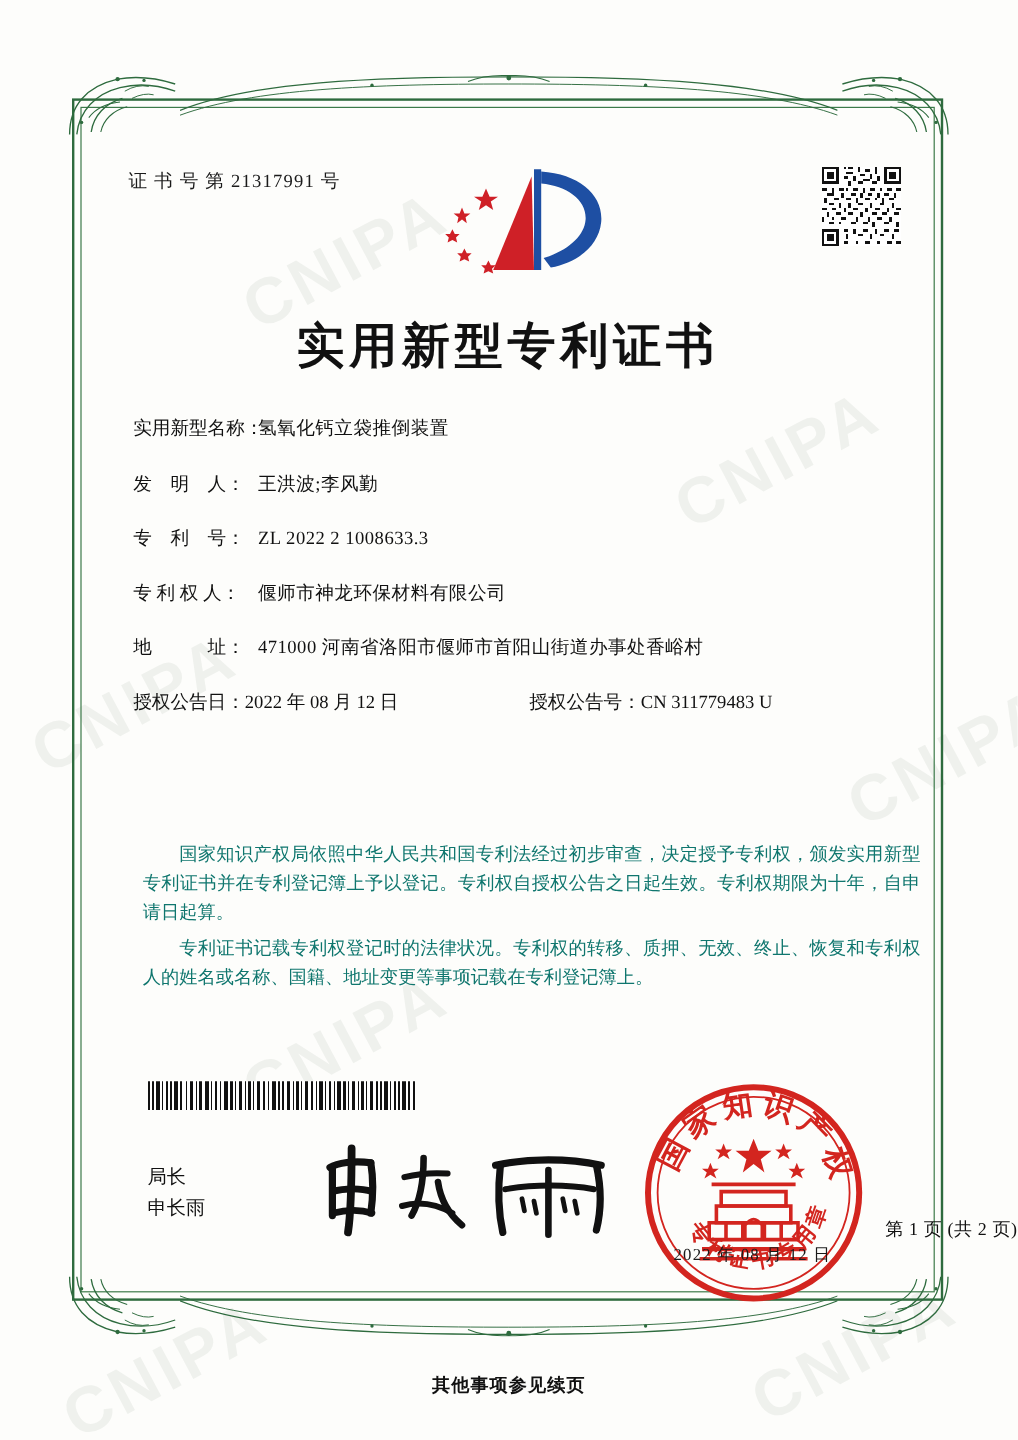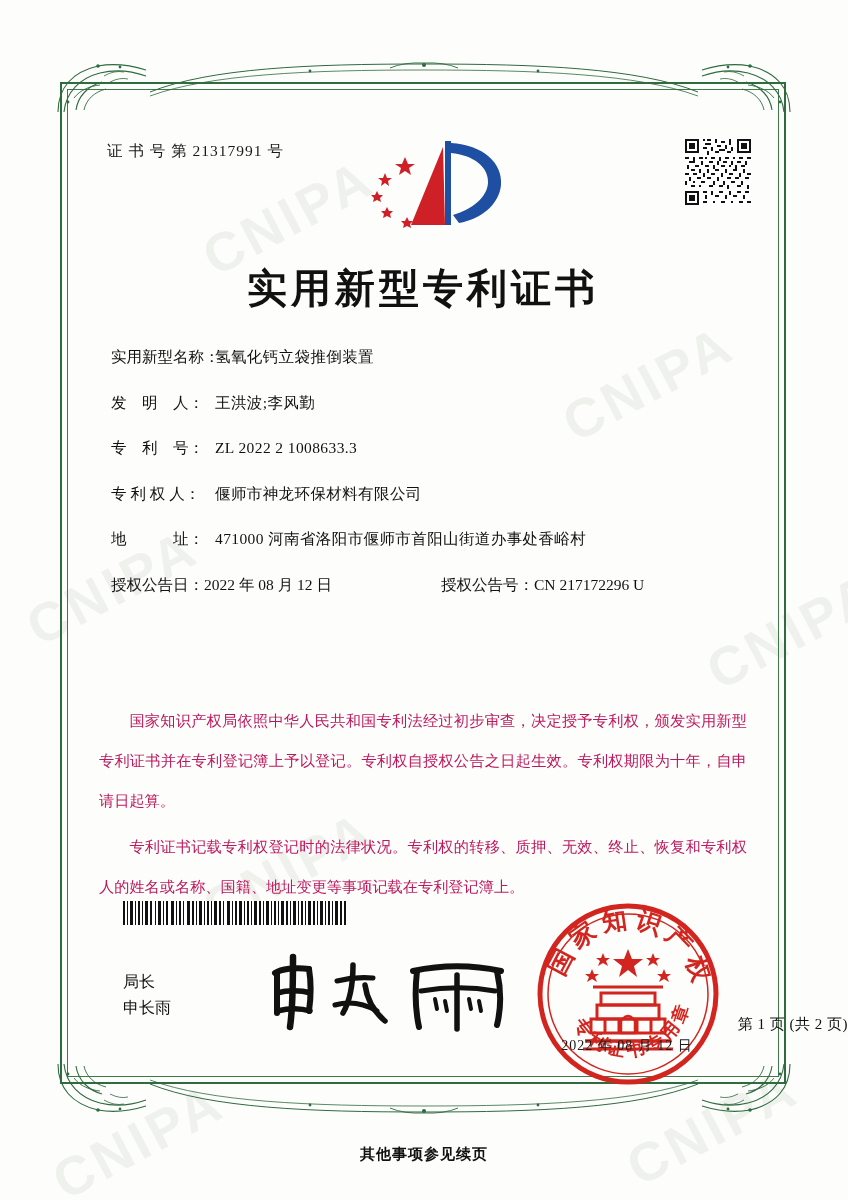--- a/index.html
+++ b/index.html
@@ -147,26 +147,26 @@
     align-items: baseline;
     font-size: 15.5px;
     color: #111;
     margin-bottom: 24.5px;
   }
   .field-inline .seg1 { width: 330px; flex: 0 0 330px; }
   .field-inline .seg2 { flex: 1; }
 
   .paras {
     position: absolute;
-    left: 32px;
+    left: 52px;
     top: 612px;
     width: 648px;
     font-size: 15.2px;
-    line-height: 40px;
-    color: #be185d;
+    line-height: 24px;
+    color: #0f766e;
     text-align: justify;
   }
   .paras p {
     margin: 0 0 6px 0;
     text-indent: 2em;
   }
 
   .barcode {
     position: absolute;
     left: 56px;
@@ -480,21 +480,21 @@
       </div>
       <div class="field">
         <div class="lbl">地　　　址：</div>
         <div class="val">471000 河南省洛阳市偃师市首阳山街道办事处香峪村</div>
       </div>
       <div class="field-inline">
         <div class="seg1">
           <span>授权公告日：</span><span>2022 年 08 月 12 日</span>
         </div>
         <div class="seg2">
-          <span>授权公告号：</span><span>CN 217172296 U</span>
+          <span>授权公告号：</span><span>CN 311779483 U</span>
         </div>
       </div>
     </div>
 
     <div class="paras">
       <p>国家知识产权局依照中华人民共和国专利法经过初步审查，决定授予专利权，颁发实用新型专利证书并在专利登记簿上予以登记。专利权自授权公告之日起生效。专利权期限为十年，自申请日起算。</p>
       <p>专利证书记载专利权登记时的法律状况。专利权的转移、质押、无效、终止、恢复和专利权人的姓名或名称、国籍、地址变更等事项记载在专利登记簿上。</p>
     </div>
 
     <div class="barcode">

